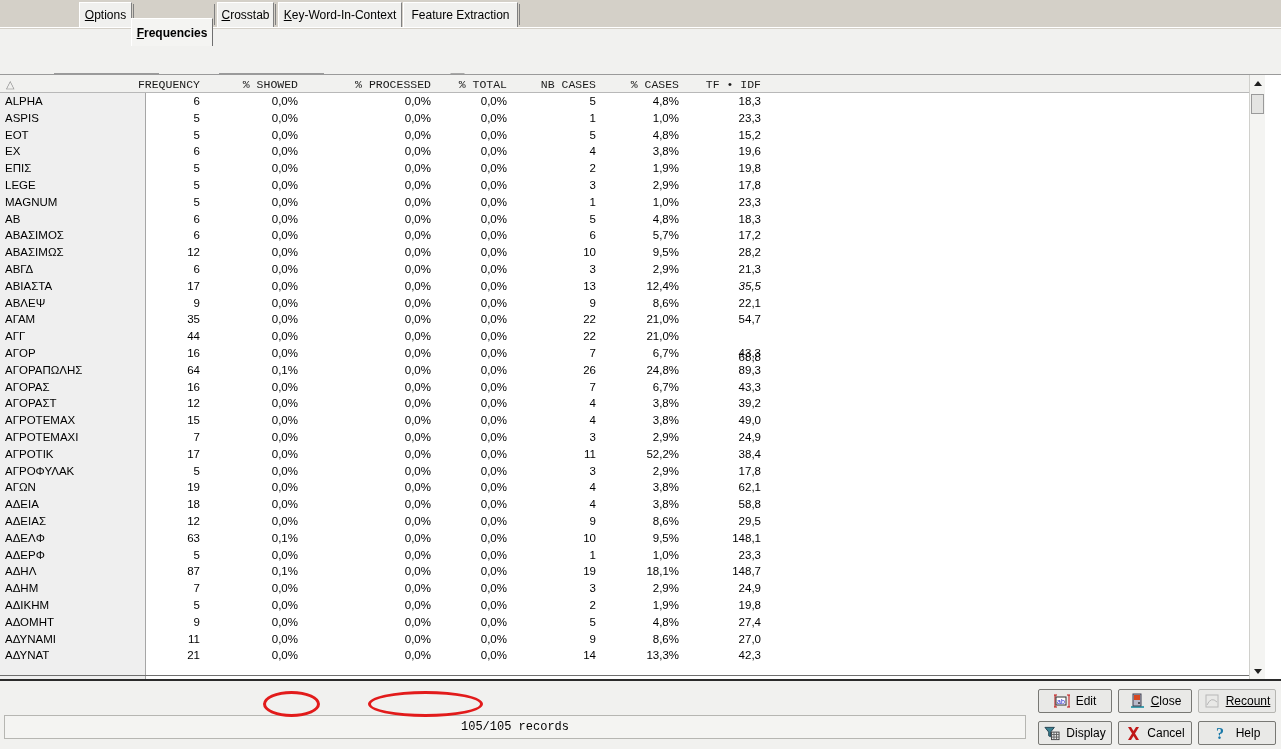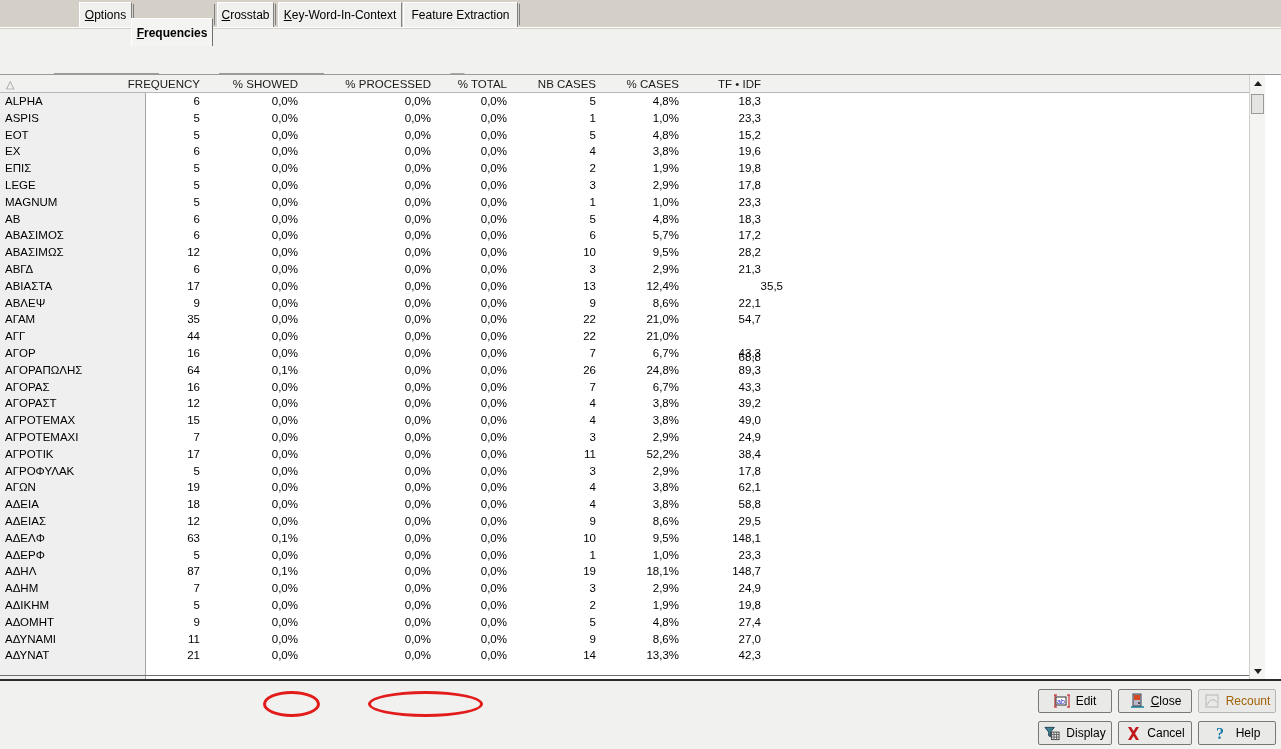--- a/index.html
+++ b/index.html
@@ -153,20 +153,21 @@
     color: #8a8a8a;
   }
   .hdr-cell {
     position: absolute;
     top: 3px;
     font-size: 11.5px;
     color: #1a1a1a;
     text-align: right;
     white-space: nowrap;
     cursor: default;
+    font-family: Liberation Mono, monospace;
   }
   .rows {
     position: absolute;
     left: 0; top: 19px;
     width: 1249px;
     height: 585px;
     overflow: hidden;
   }
   .row {
     position: relative;
@@ -288,21 +289,21 @@
     box-sizing: border-box;
     display: flex;
     align-items: center;
     justify-content: center;
     gap: 6px;
     font-size: 12px;
     color: #000;
     cursor: default;
     white-space: nowrap;
   }
-  .btn3d.disabled { color: #a16207; border-color: #b6b6b2; }
+  .btn3d.disabled { color: #000000; border-color: #b6b6b2; text-decoration: underline; }
   .btn3d .glyph { width: 16px; height: 16px; display:flex; align-items:center; justify-content:center; }
 </style>
 </head>
 <body>
 
 <div class="tabbar"></div>
 <div class="tabbar-under"></div>
 <div id="tabs-host">
     <div class="tab" style="left: 2px; width: 76px; margin-top: 44px;">
       <span>Dictionaries</span>
@@ -555,21 +556,21 @@
         <span class="num" style="right: 488px;">21,3</span>
       </div>
       <div class="row">
         <span class="kw">ΑΒΙΑΣΤΑ</span>
         <span class="num" style="right: 1049px;">17</span>
         <span class="num" style="right: 951px;">0,0%</span>
         <span class="num" style="right: 818px;">0,0%</span>
         <span class="num" style="right: 742px;">0,0%</span>
         <span class="num" style="right: 653px;">13</span>
         <span class="num" style="right: 570px;">12,4%</span>
-        <span class="num" style="right: 466px;">35,5</span>
+        <span class="num" style="right: 488px; font-style: italic;">35,5</span>
       </div>
       <div class="row">
         <span class="kw">ΑΒΛΕΨ</span>
         <span class="num" style="right: 1049px;">9</span>
         <span class="num" style="right: 951px;">0,0%</span>
         <span class="num" style="right: 818px;">0,0%</span>
         <span class="num" style="right: 742px;">0,0%</span>
         <span class="num" style="right: 653px;">9</span>
         <span class="num" style="right: 570px;">8,6%</span>
         <span class="num" style="right: 488px;">22,1</span>
@@ -789,20 +790,23 @@
 
   <div class="rightgap"></div>
   <div class="vscroll">
     <div class="btn up"></div>
     <div class="thumb"></div>
     <div class="btn down"></div>
   </div>
 </div>
 
 <div class="bottom">
+  <div class="statuspanel status2">
+    <span class="statustext st-records">105/105 records</span>
+  </div>
 
   <div class="ellipse" style="left:263px; top:10px; width:57px; height:26px;"></div>
   <div class="ellipse" style="left:368px; top:10px; width:115px; height:26px;"></div>
 
   <div id="buttons-host">
       <div class="btn3d" style="left: 1038px; top: 8px; width: 74px;">
         <span class="glyph">
           <svg width="16" height="14" viewBox="0 0 16 14">
             <line x1="1" y1="1" x2="1" y2="13" stroke="#c01010"></line>
             <line x1="15" y1="1" x2="15" y2="13" stroke="#c01010"></line>

